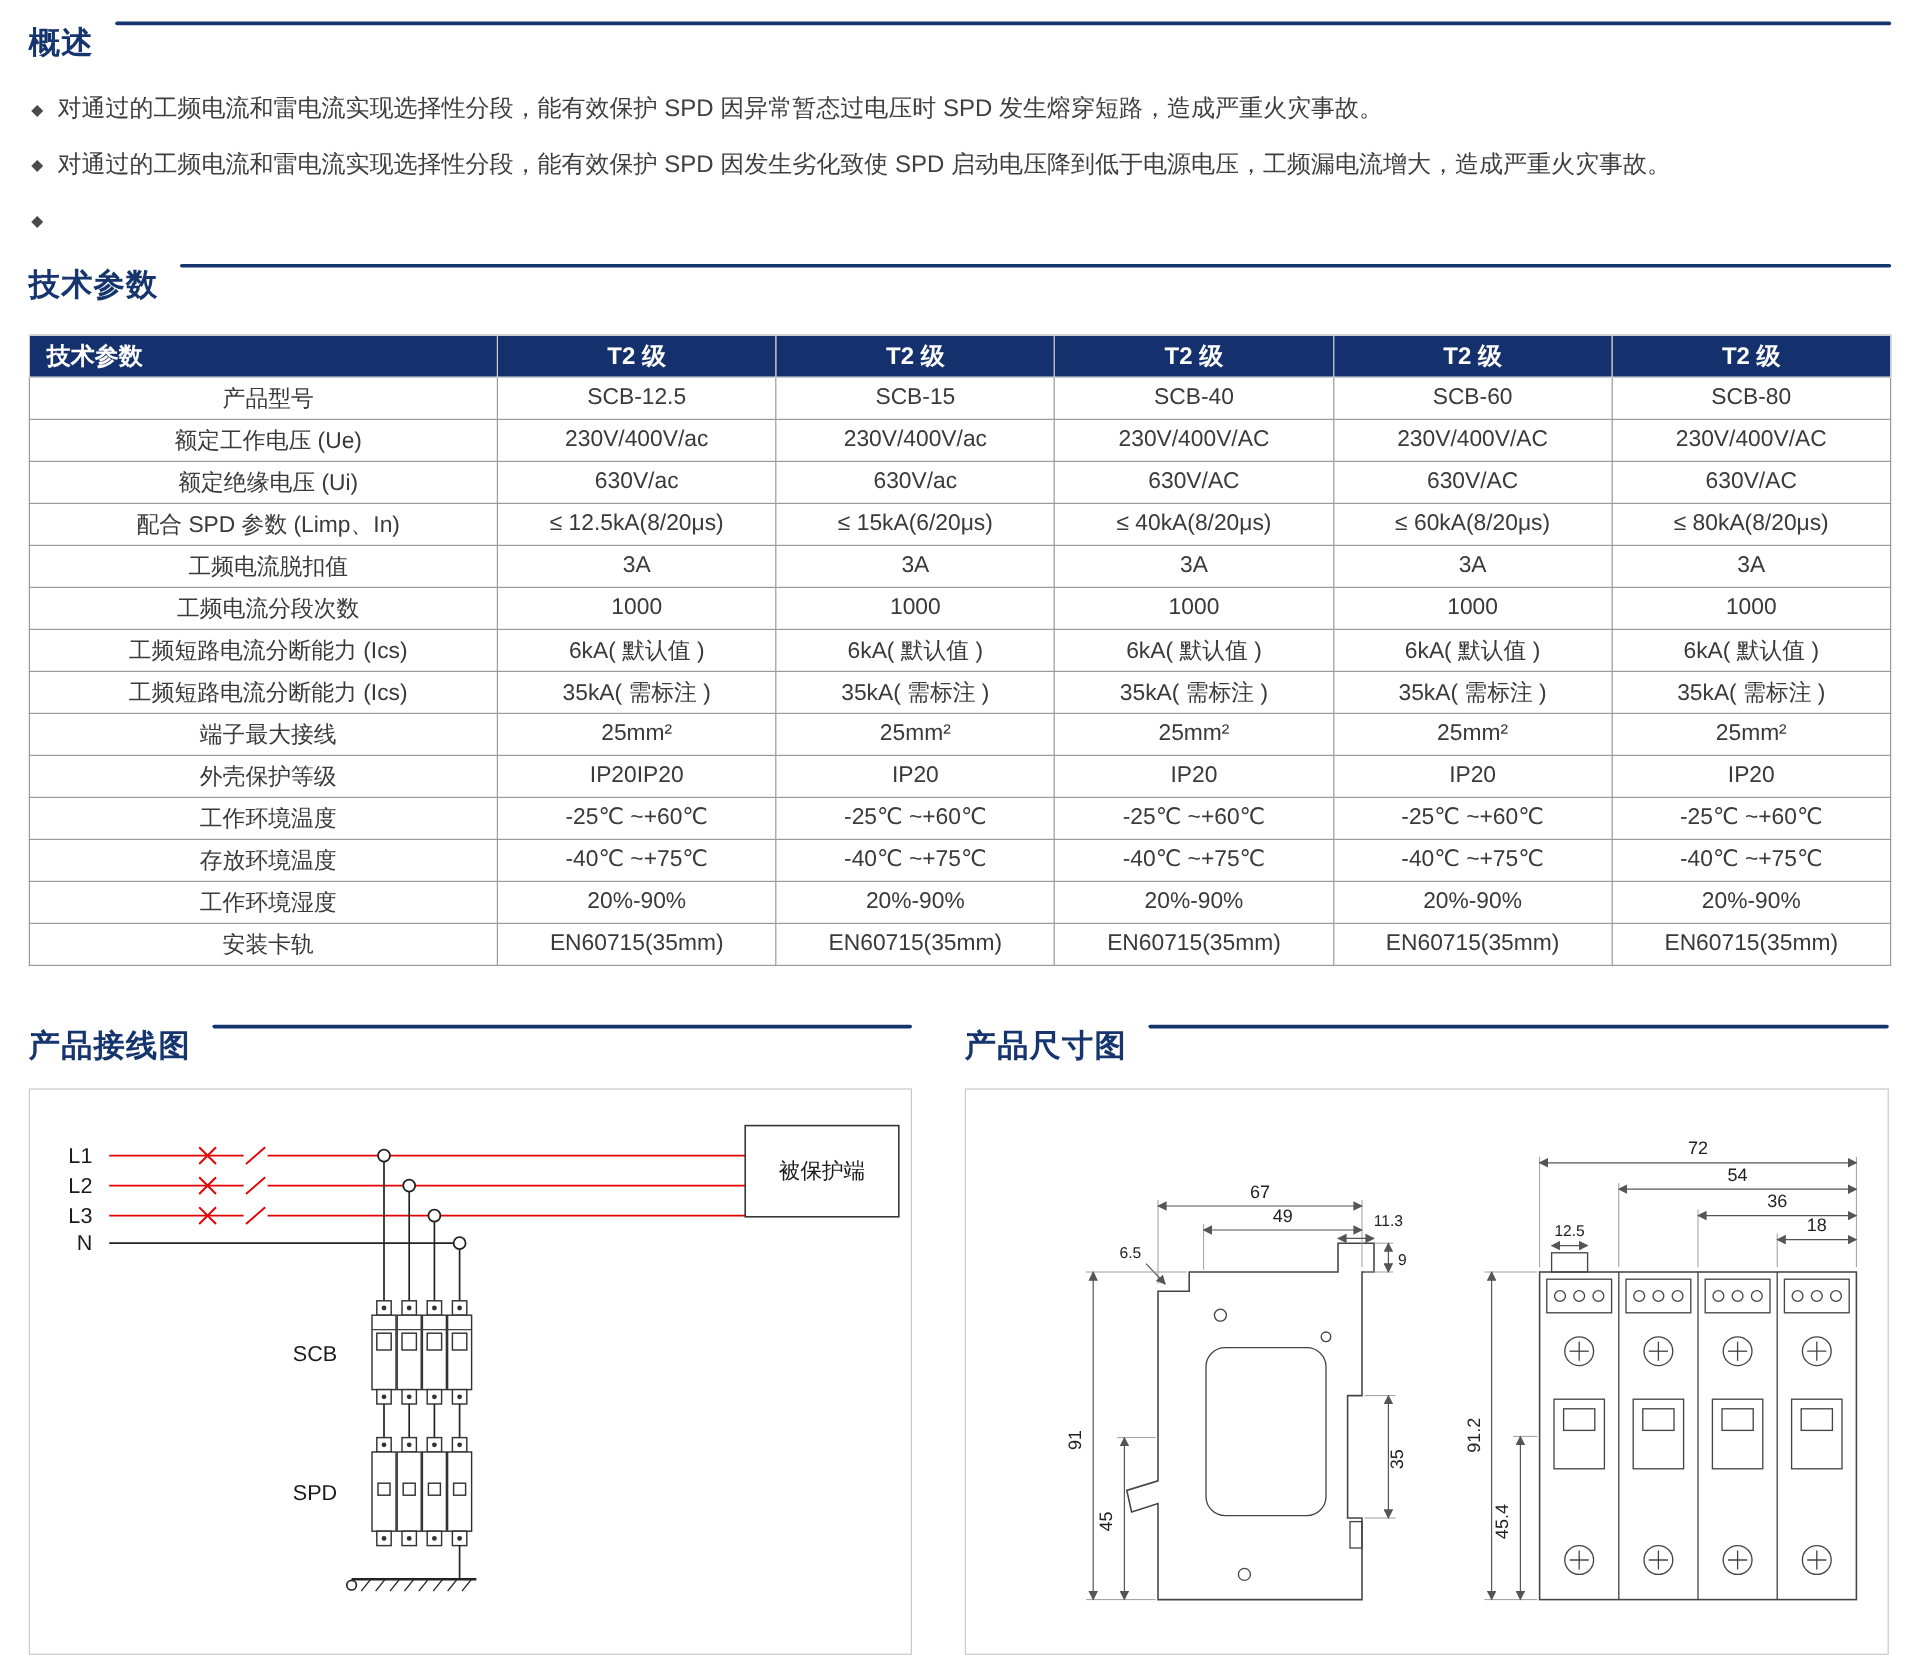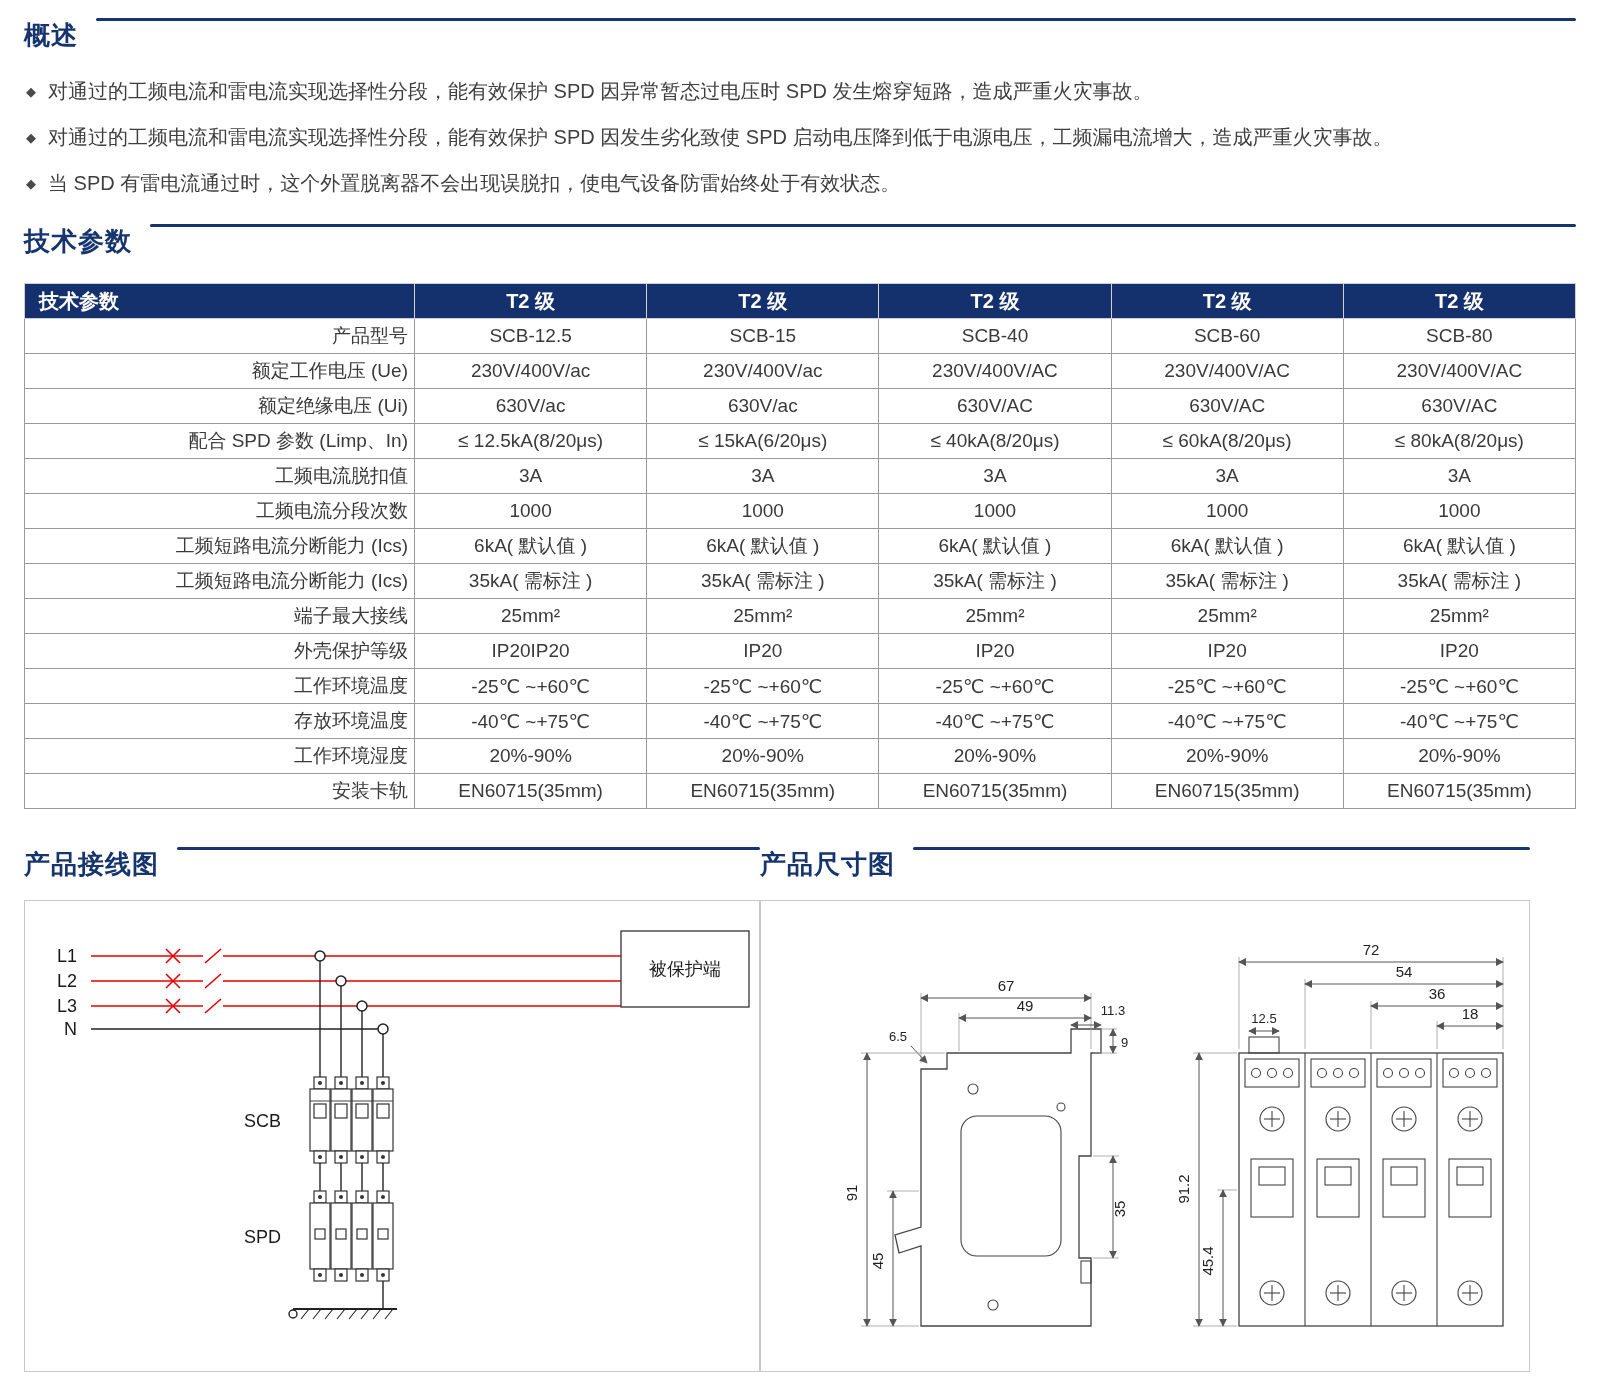--- a/index.html
+++ b/index.html
@@ -25,24 +25,24 @@
   .tech-table { width:100%; border-collapse:collapse; table-layout:fixed; margin-top:24px; }
   .tech-table th {
     background:#15316d; color:#ffffff; font-size:20px; font-weight:bold;
     border:1px solid #cfcfcf; height:35px; padding:2px 8px; 
   }
   .tech-table th.first { text-align:left; padding-left:14px; width:390px; }
   .tech-table td {
     border:1px solid #9a9a9a; font-size:19px; color:#3a3a3a;
     text-align:center; height:35px; padding:2px 6px; background:#fff;
   }
-  .tech-table td.first-col { text-align:right; padding-left:14px; }
+  .tech-table td.first-col { text-align:center; padding-left:14px; }
 
   
-  .diagrams { display:flex; margin-top:34px; }
+  .diagrams { display:flex; gap:44px; margin-top:45px; }
   .diag-col-left { flex:0 0 736px; }
   .diag-col-right { flex:0 0 770px; }
   .diag-box { border:1px solid #c9c9c9; margin-top:18px; height:472px; background:#fff; }
   .diag-box svg { display:block; width:100%; height:100%; }
 
   
   .body-ln { stroke:#444; stroke-width:1.3; fill:#fff; }
   .thin-ln { stroke:#444; stroke-width:1.1; fill:none; }
   .dim-ln  { stroke:#555; stroke-width:1; fill:none; }
   .ext-ln  { stroke:#999; stroke-width:0.8; fill:none; }
@@ -66,21 +66,20 @@
     <div class="bullet">
       <span class="diamond">◆</span>
       <span>对通过的工频电流和雷电流实现选择性分段，能有效保护 SPD 因异常暂态过电压时 SPD 发生熔穿短路，造成严重火灾事故。</span>
     </div>
     <div class="bullet">
       <span class="diamond">◆</span>
       <span>对通过的工频电流和雷电流实现选择性分段，能有效保护 SPD 因发生劣化致使 SPD 启动电压降到低于电源电压，工频漏电流增大，造成严重火灾事故。</span>
     </div>
     <div class="bullet">
       <span class="diamond">◆</span>
-      <span>当 SPD 有雷电流通过时，这个外置脱离器不会出现误脱扣，使电气设备防雷始终处于有效状态。</span>
     </div>
   </div>
 
   <div class="sec-head">
     <span class="sec-title">技术参数</span>
     <span class="sec-line"></span>
   </div>
   <table class="tech-table">
     <thead>
       <tr>

